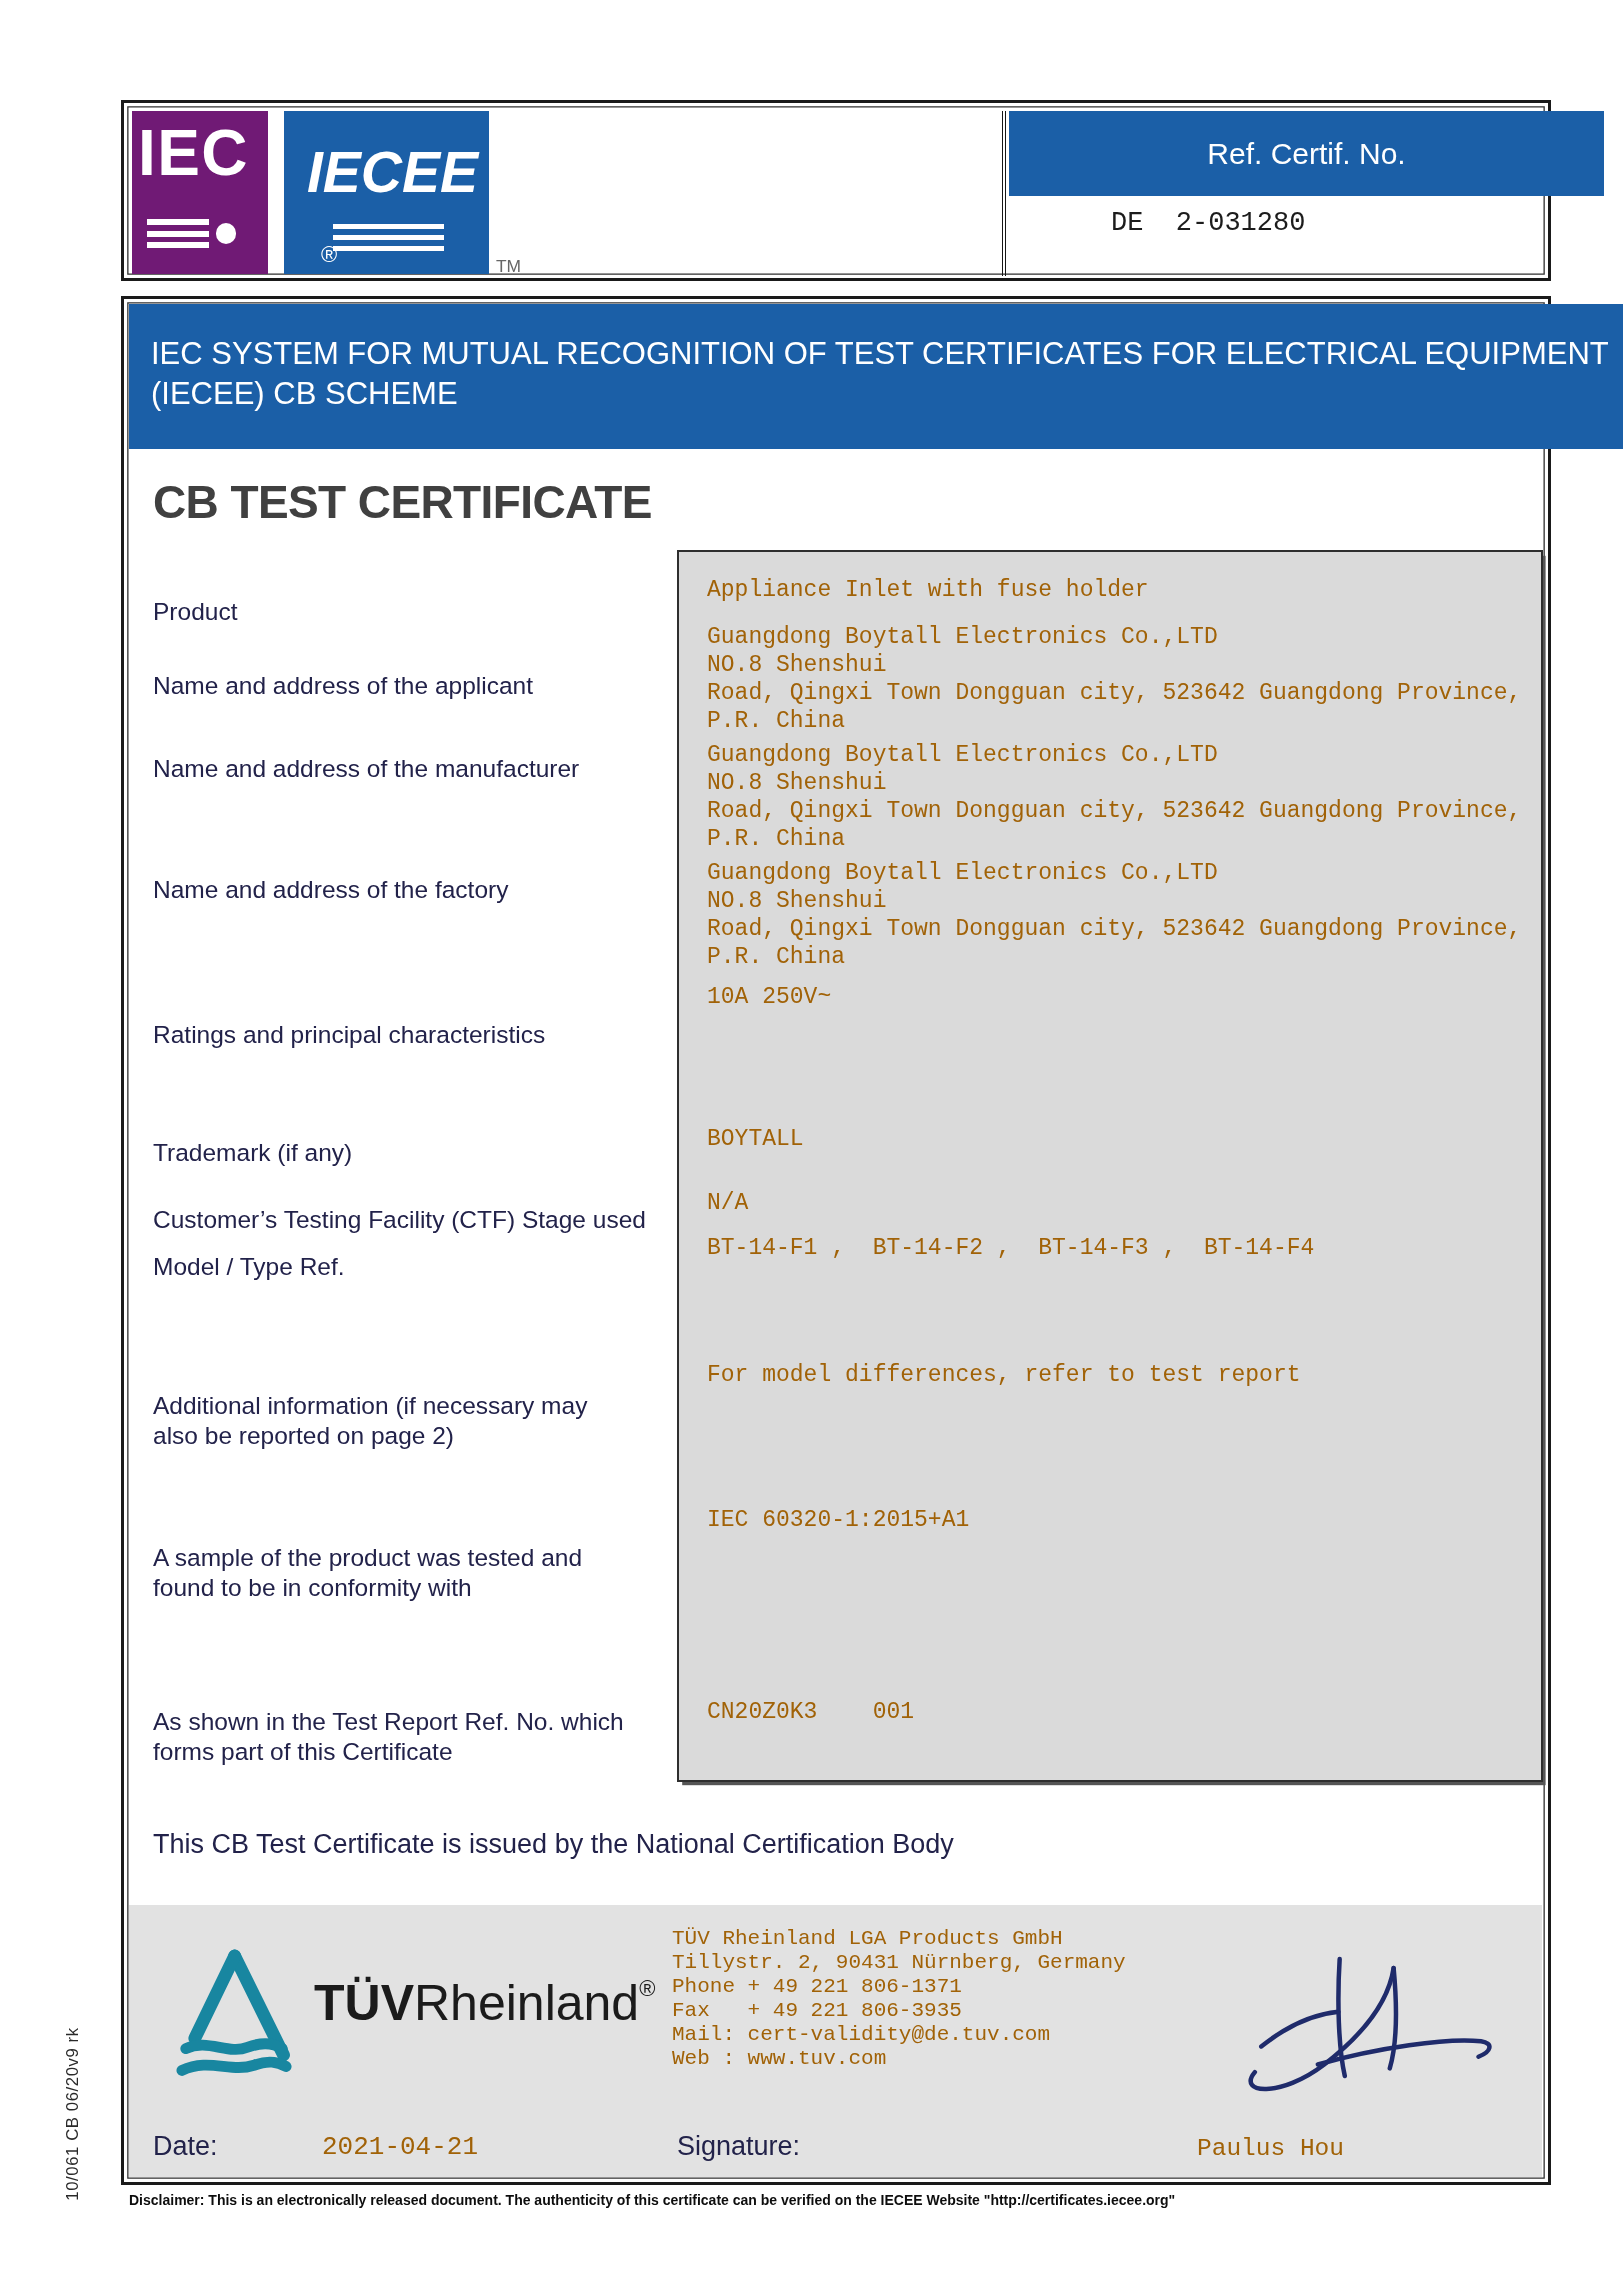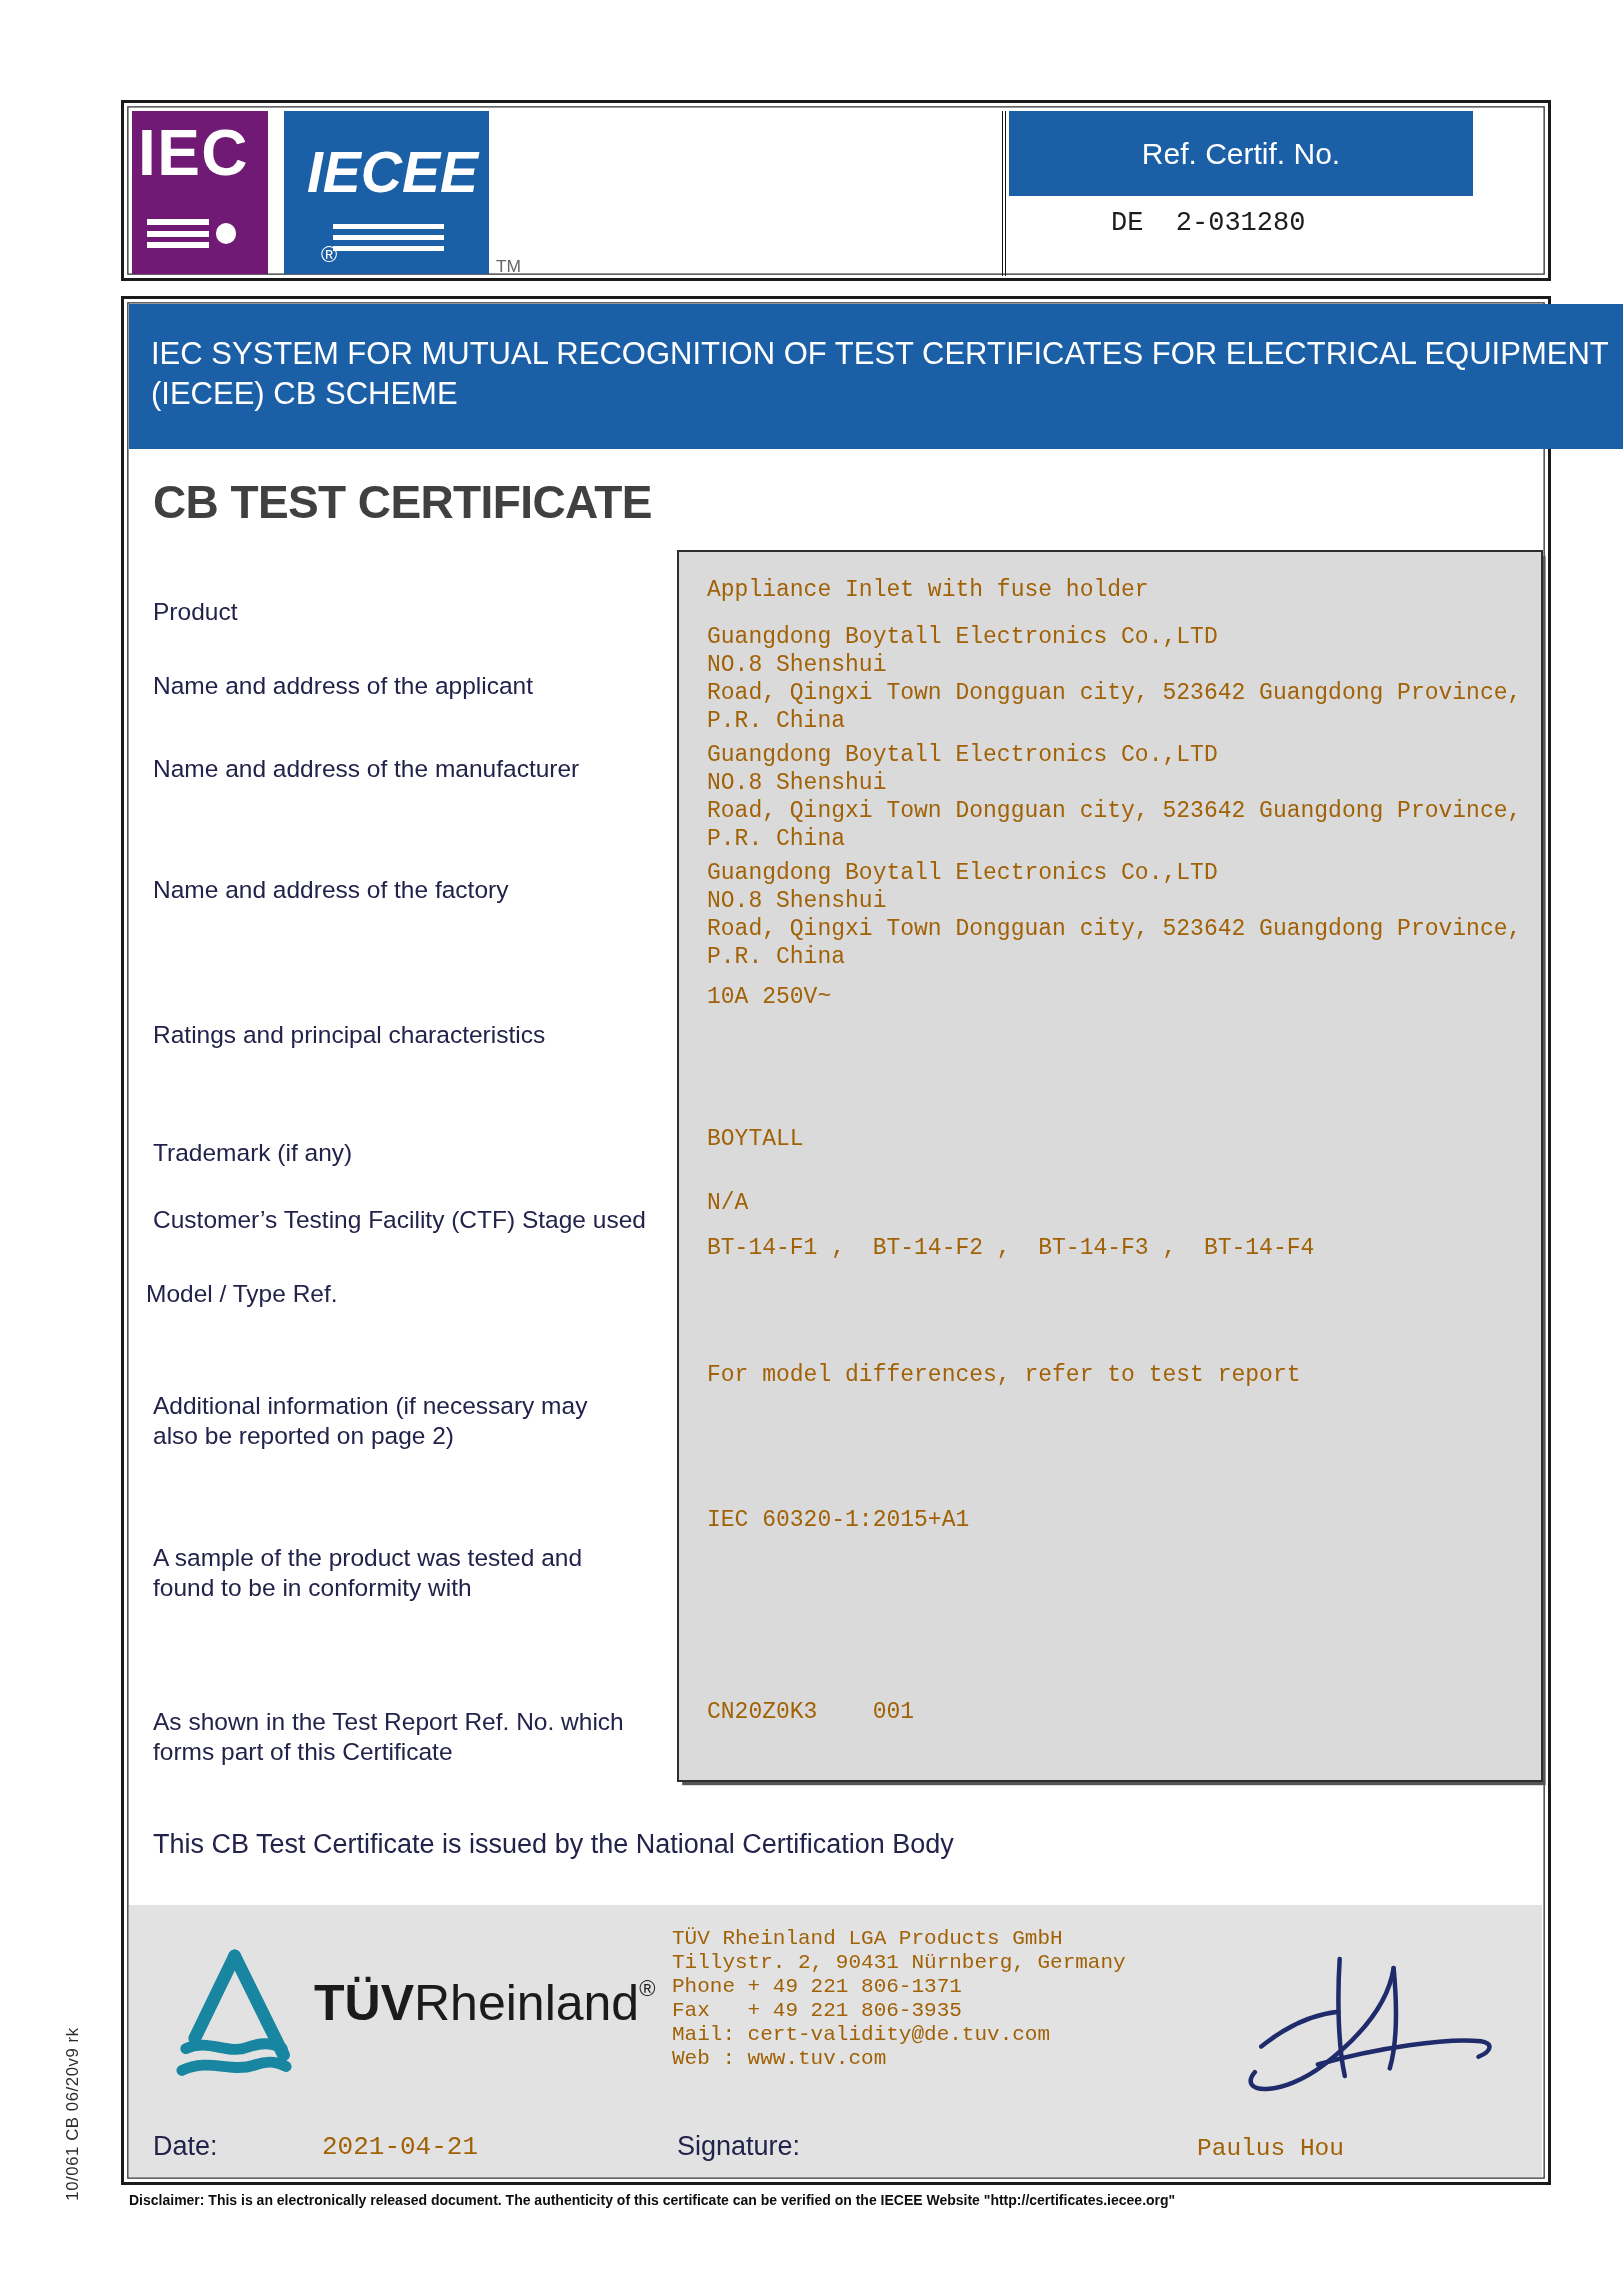--- a/index.html
+++ b/index.html
@@ -20,36 +20,36 @@
   }
   
   .top-box{left:121px;top:100px;width:1430px;height:181px;}
   .iec-box{left:129px;top:108px;width:136px;height:163px;background:#701a75;}
   .iec-bar{height:5.8px;background:#fff;width:62px;left:144px;}
   .iec-dot{left:212px;top:219px;width:20.6px;height:20.6px;border-radius:50%;background:#fff;}
   .iecee-box{left:281px;top:108px;width:205px;height:163px;background:#1b5fa7;}
   .iecee-bar{height:5.1px;background:#fff;width:111px;left:329px;}
   .tm-mark{left:492px;top:255px;font-size:17.4px;color:#666;}
   .vdivider{left:999px;top:108px;width:3.9px;height:165px;border-left:1.9px solid #161616;border-right:1.9px solid #161616;box-sizing:border-box;}
-  .ref-bar{left:1006px;top:108px;width:464px;height:85px;background:#1b5fa7;}
+  .ref-bar{left:1006px;top:108px;width:595px;height:85px;background:#1b5fa7;}
   .ref-label{width:100%;text-align:center;line-height:85px;font-size:30px;color:#ffffff;}
   .ref-value{left:1108px;top:205px;font-size:27px;color:#1c1c1c;font-family:"Liberation Mono",monospace;white-space:pre-wrap;}
   
   .main-box{left:121px;top:296px;width:1430px;height:1889px;}
   .banner{left:129px;top:304px;width:1531px;height:145px;background:#1b5fa7;box-sizing:border-box;padding:30px 0 0 22px;}
   .banner-line{color:#ffffff;font-size:31px;line-height:40px;white-space:nowrap;}
   .title{left:153px;top:475px;font-size:46px;font-weight:bold;color:#404040;letter-spacing:-0.6px;}
   .label{font-size:24.5px;color:#22224a;white-space:pre-line;line-height:30px;}
   .mono{font-family:"Liberation Mono",monospace;font-size:23px;color:#a16207;white-space:pre-wrap;line-height:28px;}
   .value-box{left:677px;top:550px;width:866px;height:1232px;background:#dadada;border:2.6px solid #2e2e2e;box-sizing:border-box;box-shadow:3.9px 4.5px 0 -1.3px #555;}
   
   .l0{left:153px;top:597px;}  .l1{left:153px;top:671px;}
   .l2{left:153px;top:754px;} .l3{left:153px;top:875px;}
   .l4{left:153px;top:1020px;} .l5{left:153px;top:1138px;}
-  .l6{left:153px;top:1205px;} .l7{left:146px;top:1252px;margin-top:27px;}
+  .l6{left:153px;top:1205px;} .l7{left:153px;top:1252px;}
   .l8{left:153px;top:1391px;} .l9{left:153px;top:1543px;}
   .l10{left:153px;top:1707px;}
   
   .v0{left:707px;top:576px;}  .v1{left:707px;top:623px;}
   .v2{left:707px;top:741px;} .v3{left:707px;top:859px;}
   .v4{left:707px;top:983px;} .v5{left:707px;top:1125px;}
   .v6{left:707px;top:1189px;} .v7{left:707px;top:1234px;}
   .v8{left:707px;top:1361px;} .v9{left:707px;top:1506px;}
   .v10{left:707px;top:1698px;}
   .issued-line{left:153px;top:1829px;font-size:27px;color:#22224a;}

